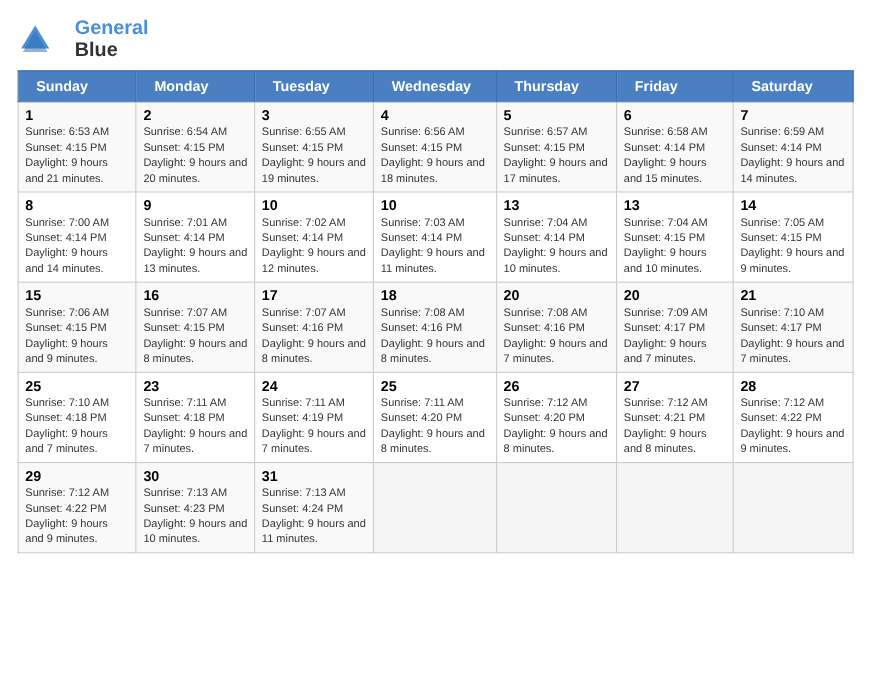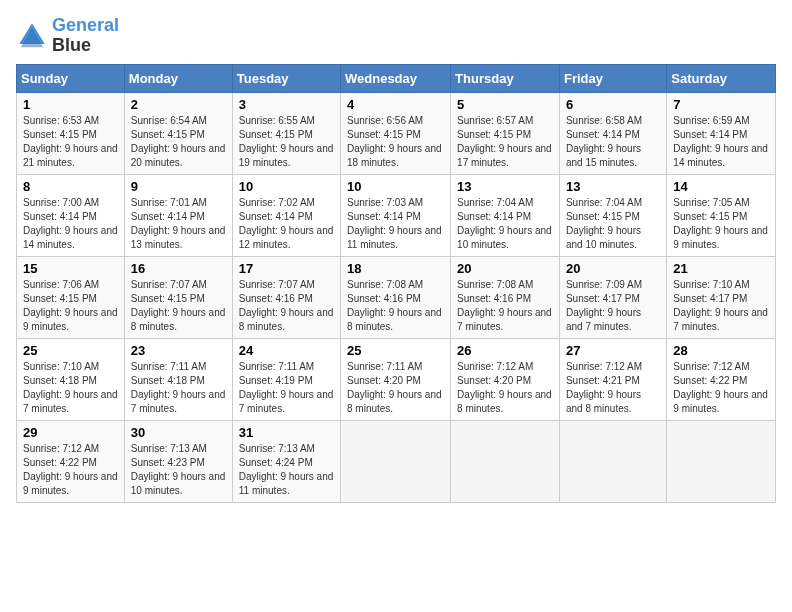--- a/index.html
+++ b/index.html
@@ -12,21 +12,21 @@
     }
     .header-section {
       display: flex;
       justify-content: space-between;
       align-items: flex-start;
       margin-bottom: 8px;
     }
     .logo {
       display: flex;
       align-items: center;
-      gap: 4px;
+      gap: 20px;
     }
     .logo-text {
       font-size: 18px;
       font-weight: bold;
       color: #333;
       line-height: 1.1;
     }
     .logo-text span {
       color: #4a90d9;
     }
@@ -49,21 +49,21 @@
     table {
       width: 100%;
       border-collapse: collapse;
       font-size: 11px;
     }
     thead tr th {
       background: #4a7fc1;
       color: #fff;
       font-weight: bold;
       font-size: 13px;
-      padding: 6px 4px;
+      padding: 6px 16px;
       border: 1px solid #3a6fab;
       text-align: left;
     }
     tbody tr td {
       border: 1px solid #ccc;
       padding: 4px 6px;
       vertical-align: top;
       background: #fff;
       width: 113px;
     }

